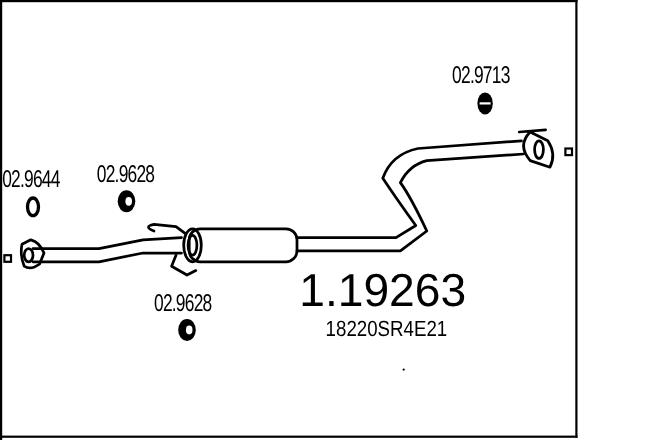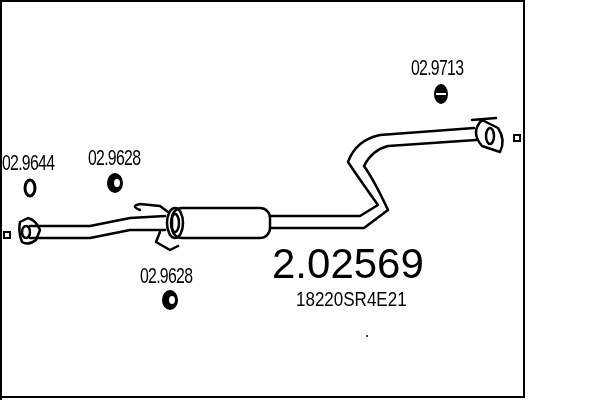--- a/index.html
+++ b/index.html
@@ -56,15 +56,15 @@
       <rect x="436" y="93" width="10" height="2" fill="#fff"></rect>
       <circle cx="367" cy="336" r="1"></circle>
     </g>
   </svg>
 
   <div class="lbl" style="left:2px; top:150px;">02.9644</div>
   <div class="lbl" style="left:88px; top:145px;">02.9628</div>
   <div class="lbl" style="left:140px; top:263px;">02.9628</div>
   <div class="lbl" style="left:411px; top:55px;">02.9713</div>
 
-  <div class="big">2.02569</div>
+  <div class="big">1.19263</div>
   <div class="sub">18220SR4E21</div>
 </div>
 
 </body></html>

